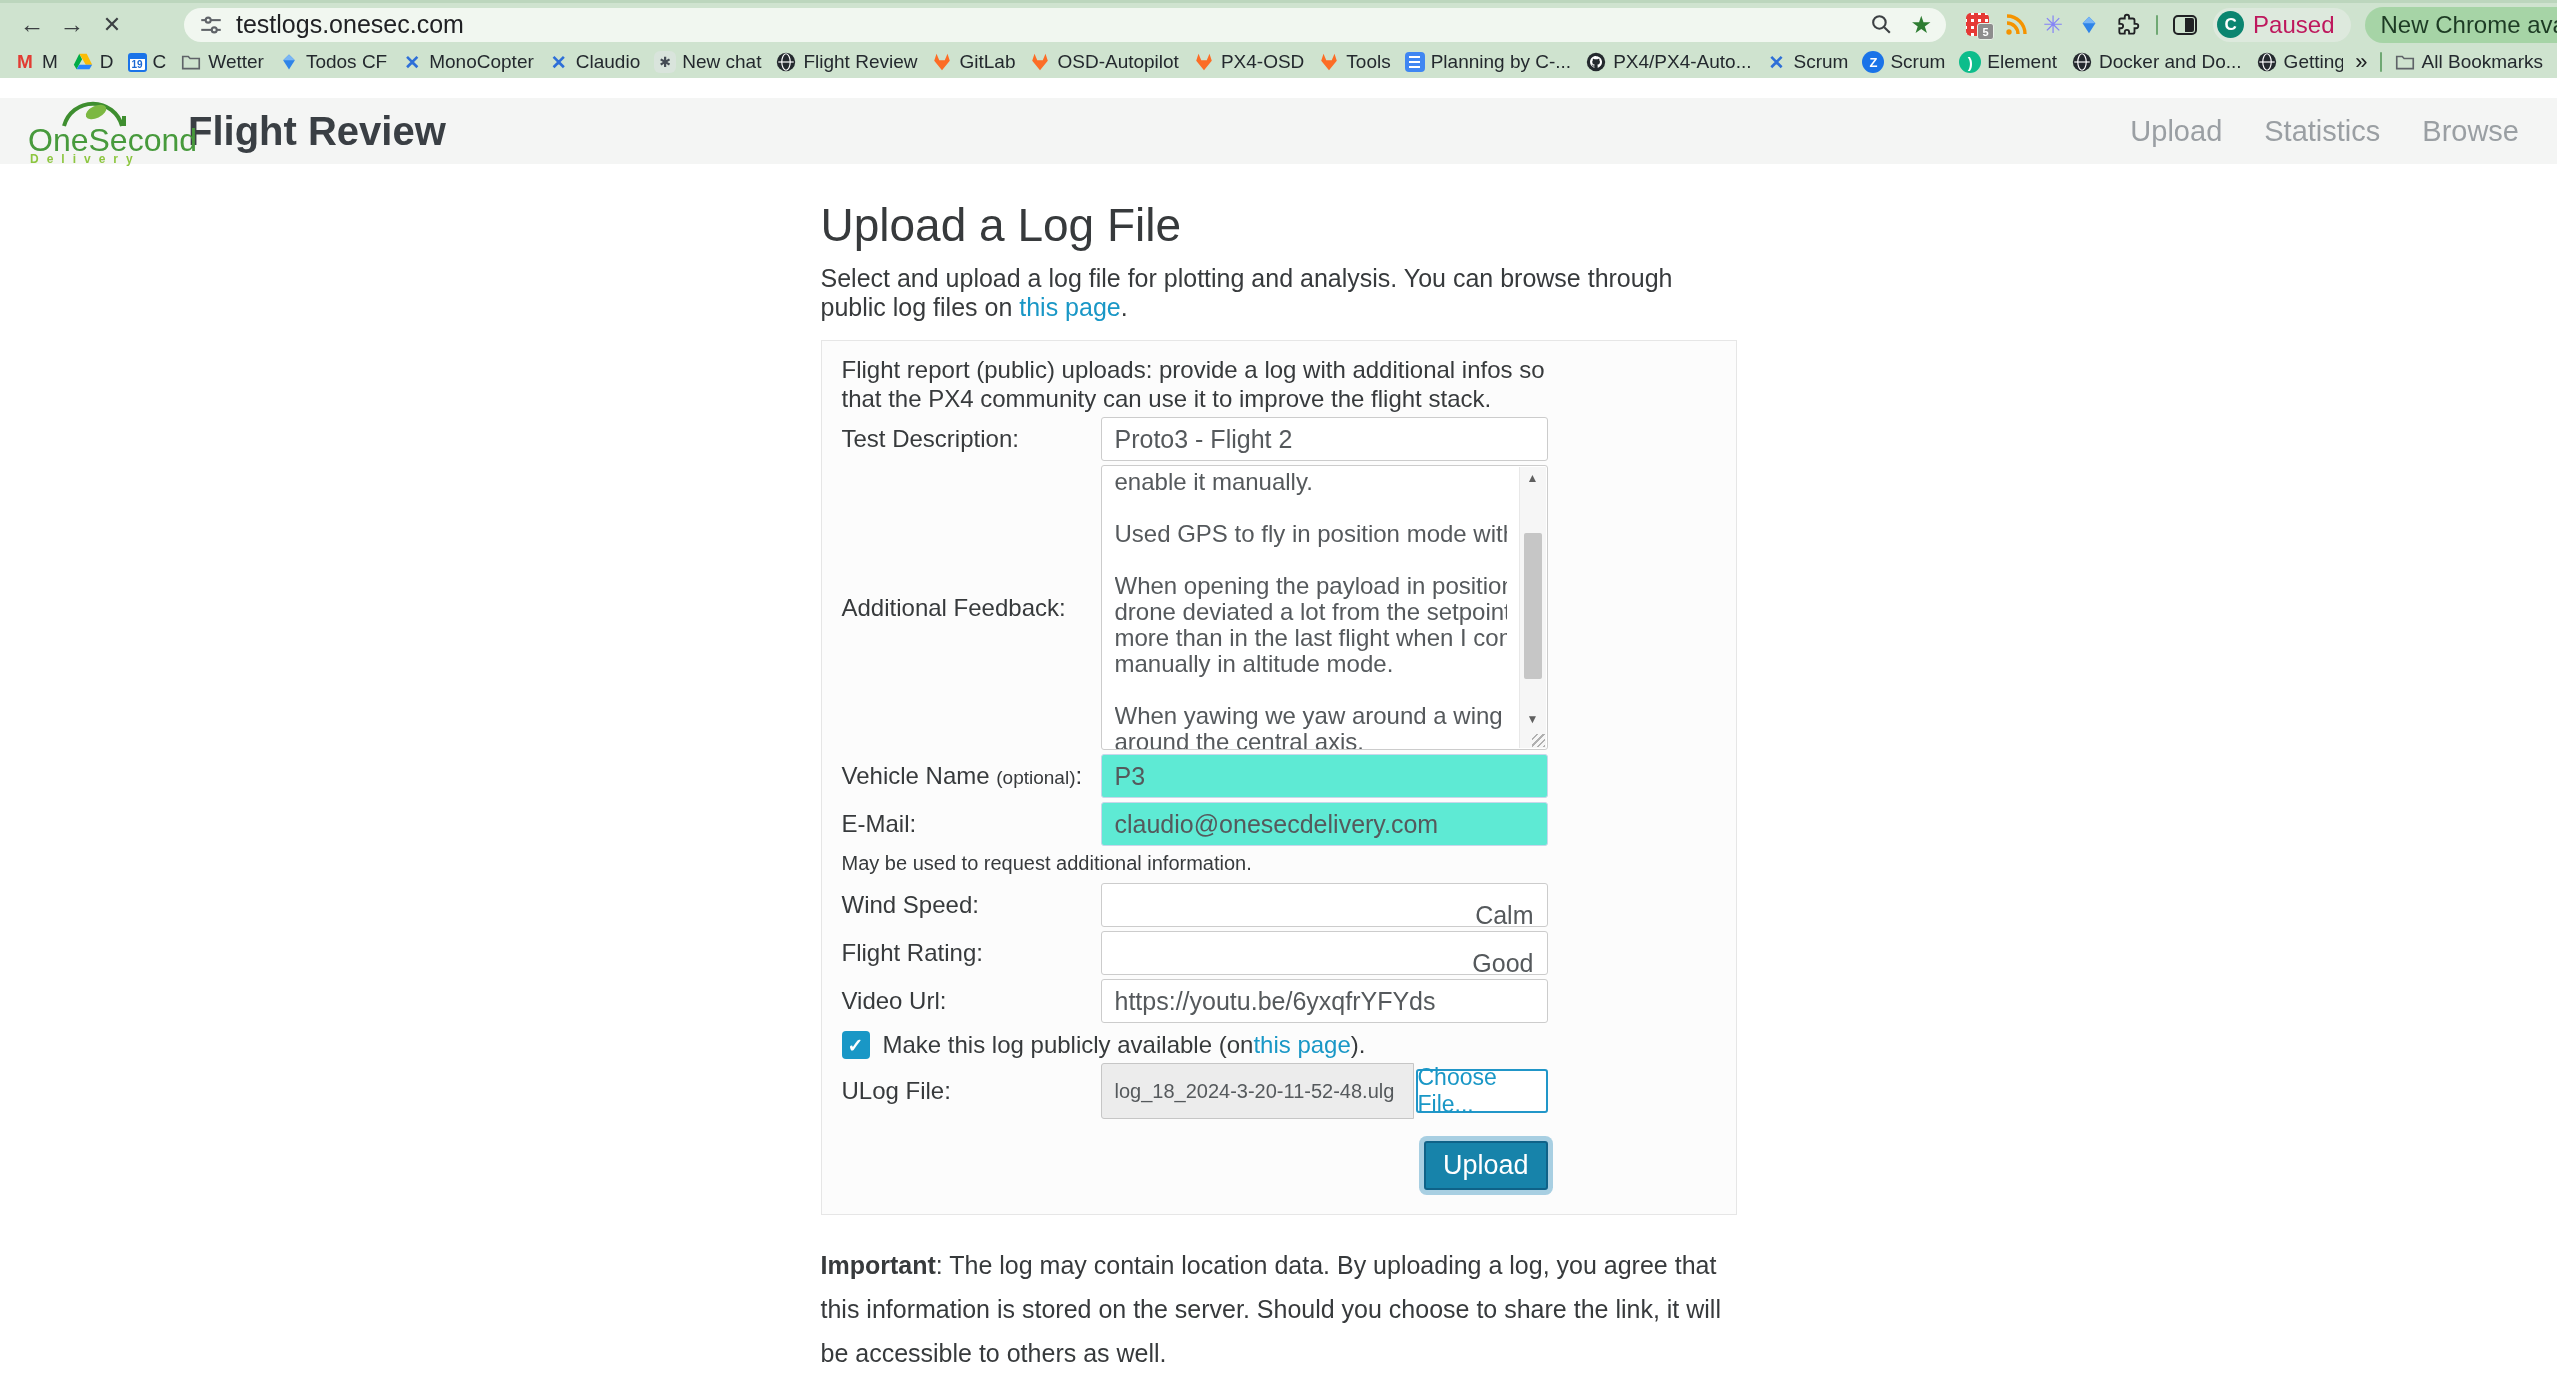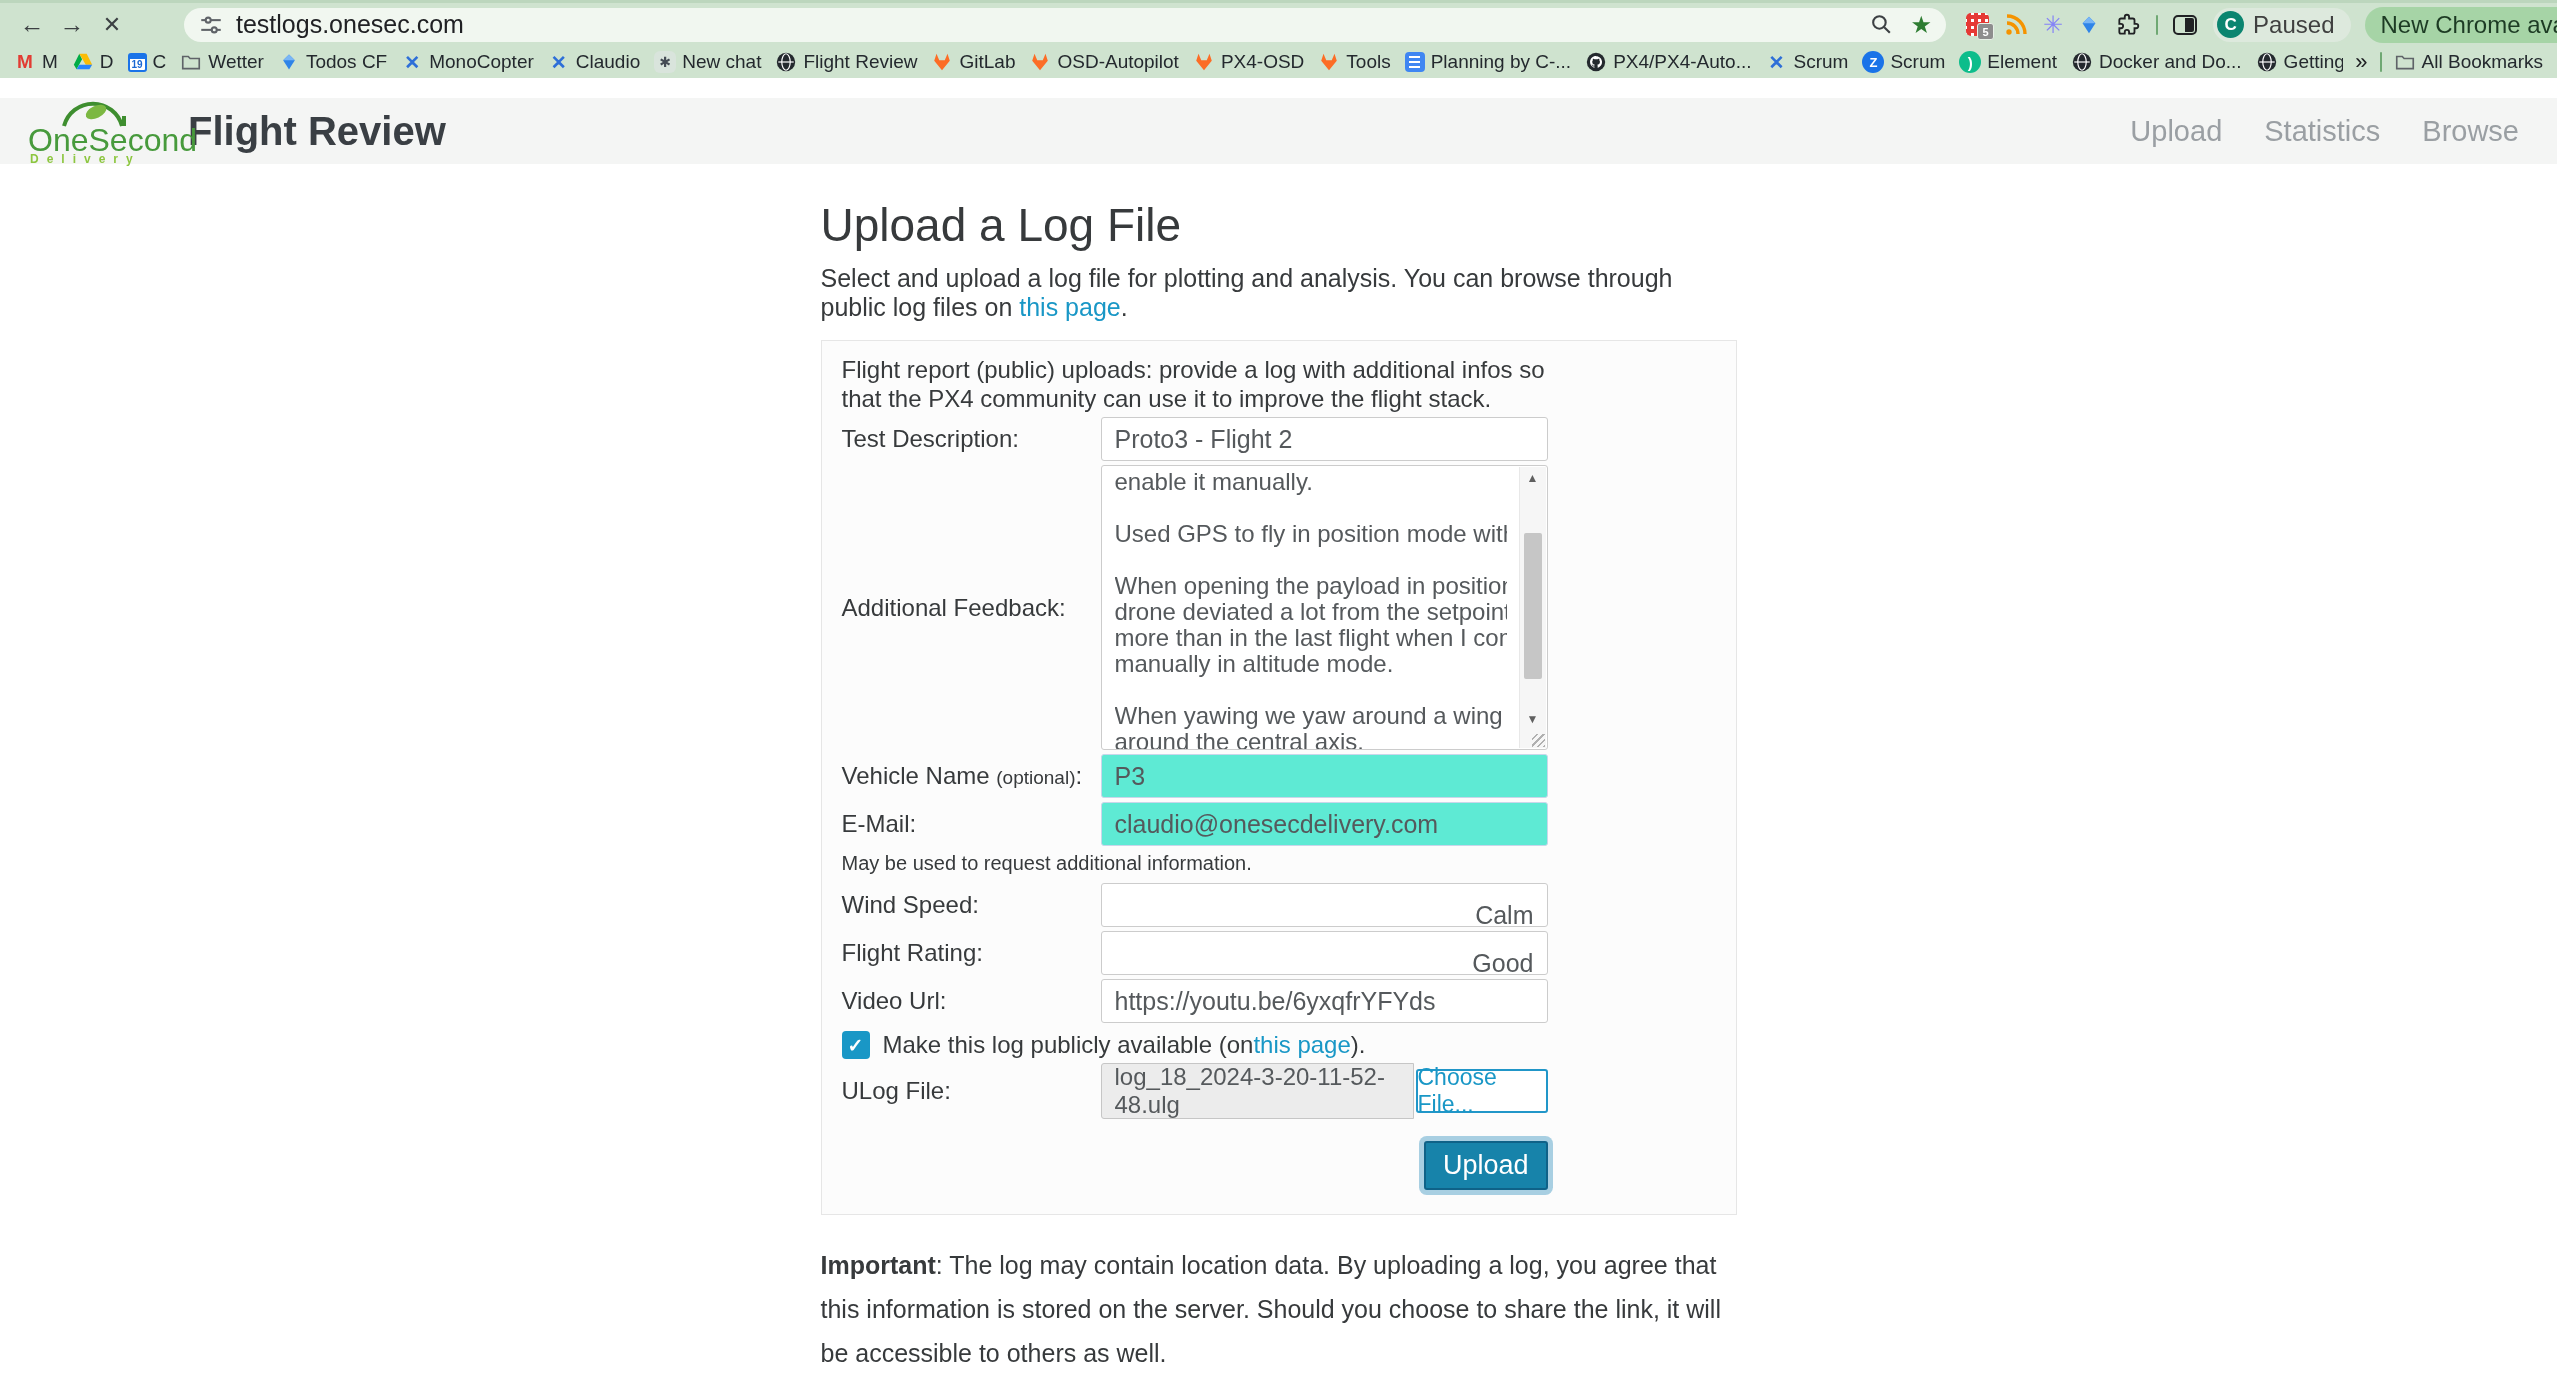--- a/index.html
+++ b/index.html
@@ -18,21 +18,21 @@
   .ext-area{display:flex;align-items:center;gap:15px;margin-left:20px;flex:0 0 auto;}
   .ext-red{position:relative;width:23px;height:23px;border-radius:5px;background:#e53935;background-image:radial-gradient(#fff 1.6px,transparent 1.8px);background-size:7px 7px;background-position:3px 4px;}
   .ext-badge{position:absolute;right:-5px;bottom:-4px;width:15px;height:15px;background:#8d8d8d;color:#fff;font-size:11px;font-weight:bold;display:flex;align-items:center;justify-content:center;border-radius:3px;border:1px solid #e7f0e7;}
   .ext-snow{font-size:24px;color:#8583f7;line-height:1;}
   .ext-snow::before{content:"✳";}
   .tb-sep{width:2px;height:20px;background:#6fa873;border-radius:1px;}
   .sidepanel{position:relative;width:24px;height:20px;border:2.4px solid #202124;border-radius:5px;box-sizing:border-box;}
   .sidepanel span{position:absolute;top:1px;bottom:1px;right:1px;width:45%;background:#202124;border-radius:0 2px 2px 0;}
   .profile-pill{margin-left:16px;height:34px;background:#dde9dd;border-radius:17px;display:flex;align-items:center;padding:0 16px 0 4px;gap:9px;flex:0 0 auto;}
   .profile-c{width:27px;height:27px;border-radius:50%;background:#0b8570;color:#fff;font-size:17px;font-weight:bold;display:flex;align-items:center;justify-content:center;}
-  .profile-status{font-size:24px;color:#404040;}
+  .profile-status{font-size:24px;color:#be185d;}
   .update-pill{margin-left:14px;height:36px;background:#a6d4a6;border-radius:18px;display:flex;align-items:center;padding:0 10px 0 16px;gap:8px;font-size:24px;color:#1d3b24;flex:0 0 auto;}
   .bookmarks{height:32px;background:#cfe3cf;display:flex;align-items:center;padding:0 14px;font-size:19px;color:#24292e;}
   .bm-items{display:flex;align-items:center;gap:14px;overflow:hidden;flex:1;white-space:nowrap;}
   .bm{display:flex;align-items:center;gap:6px;flex:0 0 auto;}
   .bm-r{display:flex;align-items:center;gap:12px;margin-left:12px;flex:0 0 auto;}
   .bi{display:inline-flex;align-items:center;justify-content:center;width:22px;height:22px;flex:0 0 auto;}
   .i-gmail{color:#e23c33;font-weight:bold;font-size:19px;}
   .i-cal{width:19px;height:19px;background:#fff;border:2px solid #1a73e8;border-top:6px solid #1a73e8;border-radius:3px;box-sizing:border-box;color:#1967d2;font-size:10px;font-weight:bold;display:flex;align-items:center;justify-content:center;}
   .i-bluex{color:#2e6fd8;font-weight:900;font-size:19px;}
   .i-bluex::before{content:"✕";}
@@ -77,21 +77,21 @@
   .sthumb{position:absolute;left:4px;right:4px;top:66px;height:146px;background:#c6c6c6;border-radius:2px;}
   .resz{position:absolute;right:2px;bottom:2px;width:13px;height:13px;background:repeating-linear-gradient(135deg,transparent 0 3px,#b0b0b0 3px 4.6px);}
   .hint{font-size:20px;margin:6px 0 8px 0;}
   .selbox{width:447px;height:44px;border:1px solid #ccc;border-radius:3px;background:#fff;display:flex;align-items:flex-end;justify-content:space-between;padding:17px 13px;box-sizing:border-box;font-size:25px;color:#55595c;flex-direction:column;}
   .sel-arrows{display:flex;flex-direction:column;line-height:9px;font-size:12px;color:#333;}
   .sel-arrows::before{content:"▲";}
   .sel-arrows::after{content:"▼";}
   .checkrow{display:flex;align-items:center;margin-top:8px;font-size:24px;}
   .cb{width:28px;height:28px;background:#1997c6;border-radius:4px;color:#fff;font-size:19px;font-weight:bold;display:flex;align-items:center;justify-content:center;margin-right:13px;}
   .cb::before{content:"✓";}
-  .filefield{width:313px;height:56px;background:#ececec;border:1px solid #c6c6c6;border-radius:3px 0 0 3px;display:flex;align-items:center;padding:0 13px;box-sizing:border-box;font-size:24px;color:#55595c;}
+  .filefield{width:313px;height:56px;background:#ececec;border:1px solid #c6c6c6;border-radius:3px 0 0 3px;display:flex;align-items:center;padding:0 13px;box-sizing:border-box;font-size:20px;color:#55595c;}
   .choosebtn{width:132px;height:44px;margin-left:2px;background:#fff;border:2px solid #2196c8;border-radius:3px;color:#1997c6;font-size:23px;display:flex;align-items:center;justify-content:center;box-sizing:border-box;cursor:pointer;}
   .uploadrow{width:706px;display:flex;justify-content:flex-end;margin:22px 0 14px 0;}
   .uploadbtn{background:#1783aa;border:2px solid #0f6288;border-radius:3px;color:#fff;font-size:27px;padding:7px 17px;box-shadow:0 0 0 5px #a8cfe2;cursor:pointer;font-family:"Liberation Sans",sans-serif;}
   .important{margin-top:28px;font-size:25px;line-height:44px;}
 </style>
 </head>
 <body>
 
 <div class="toolbar">
   <div class="navbtn back"></div>

